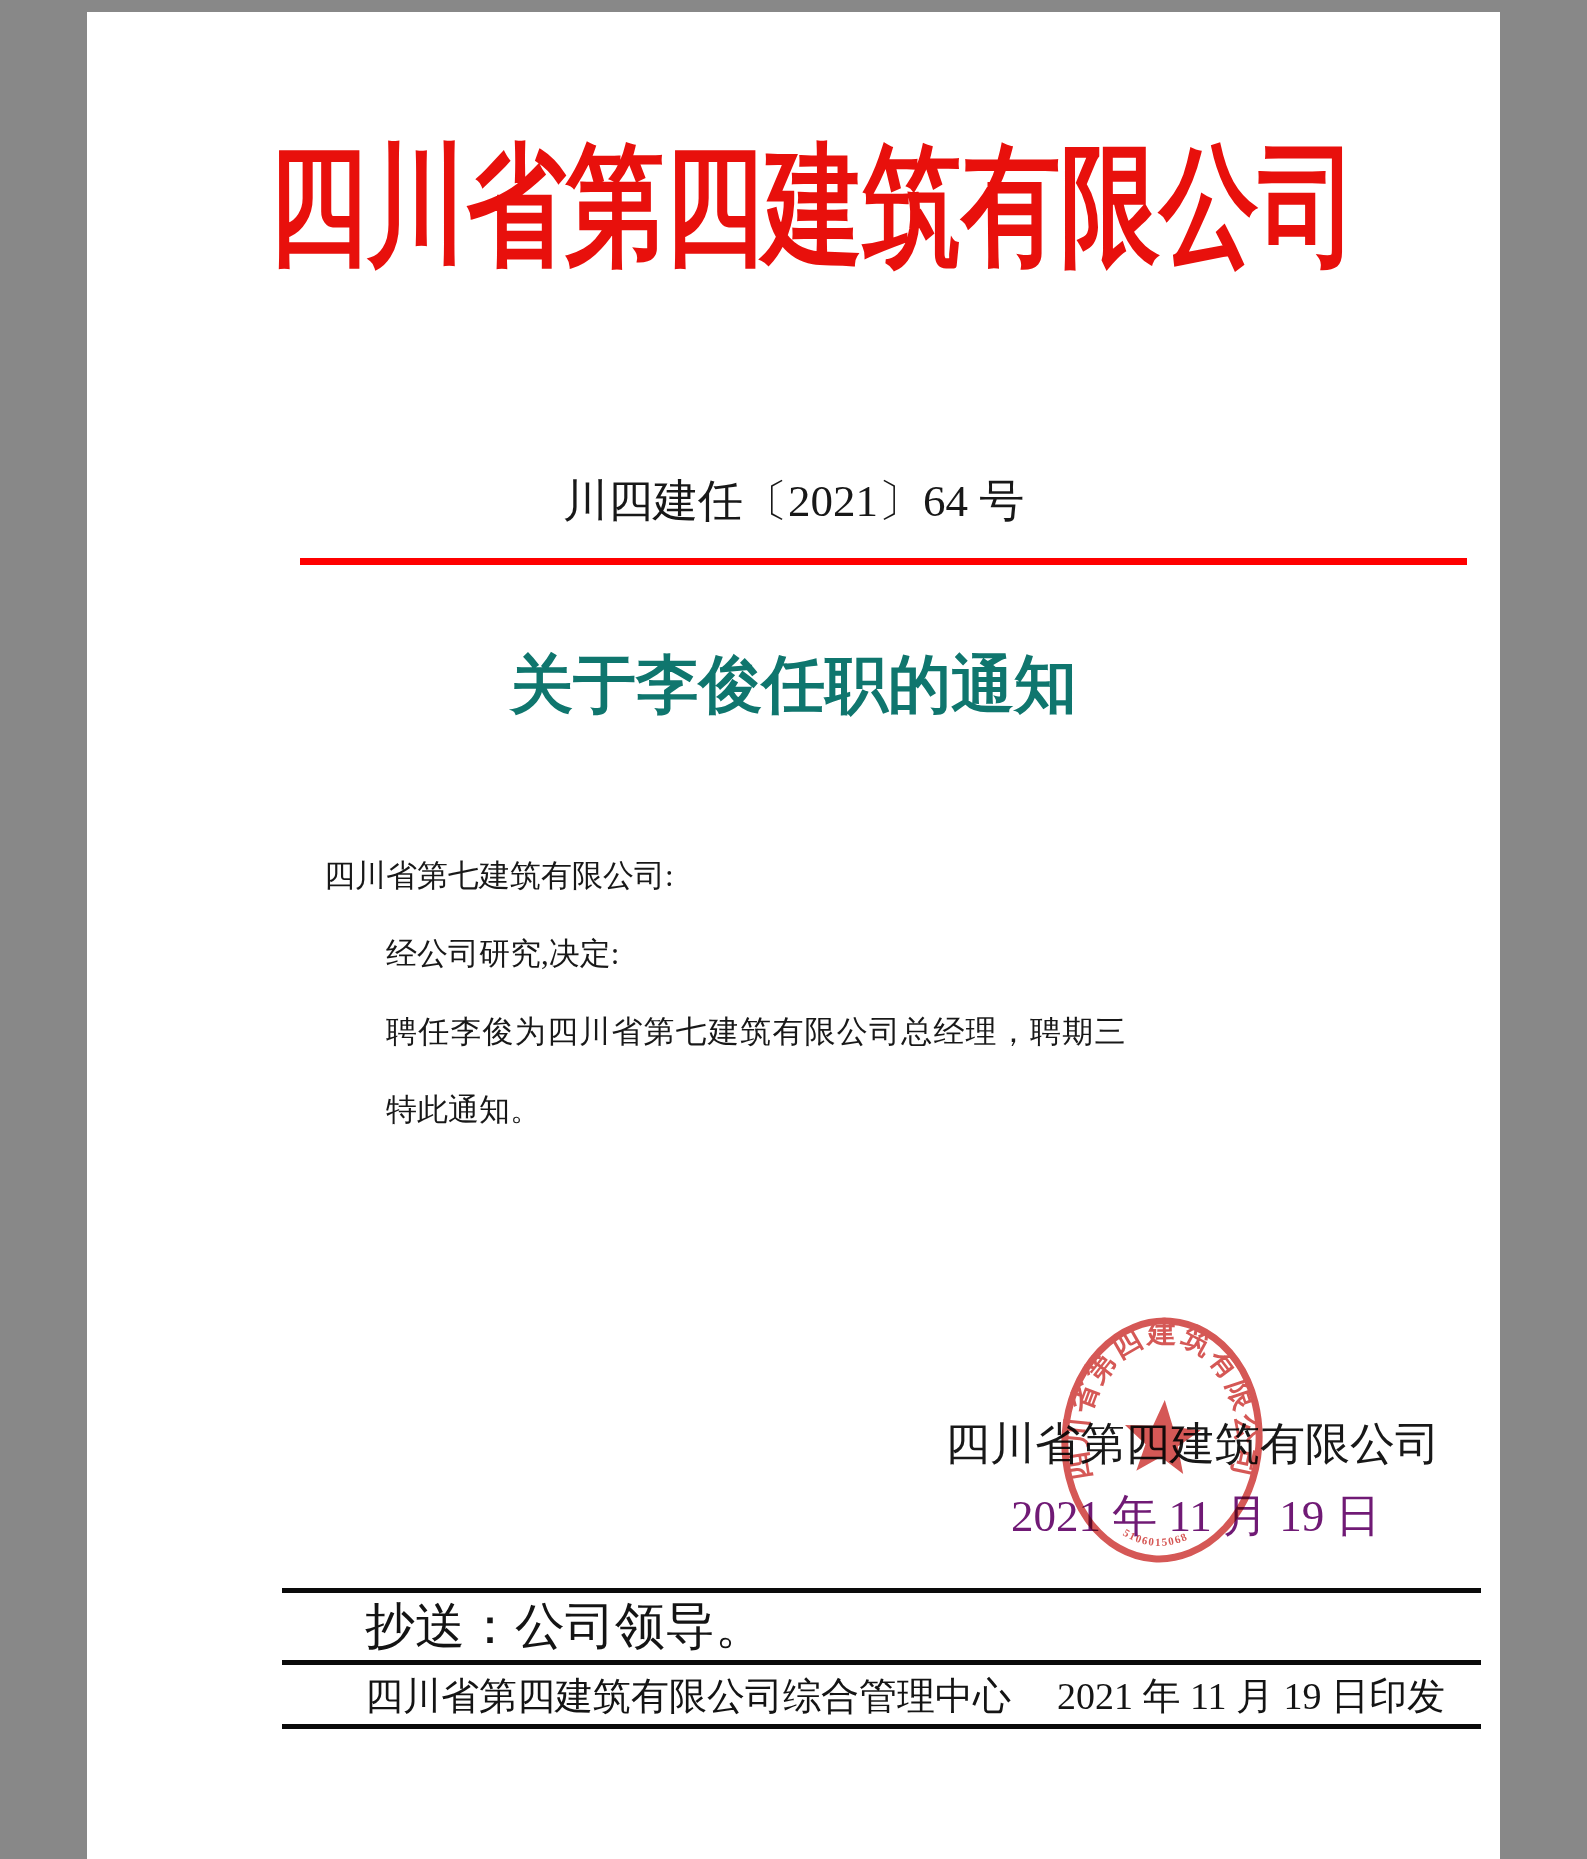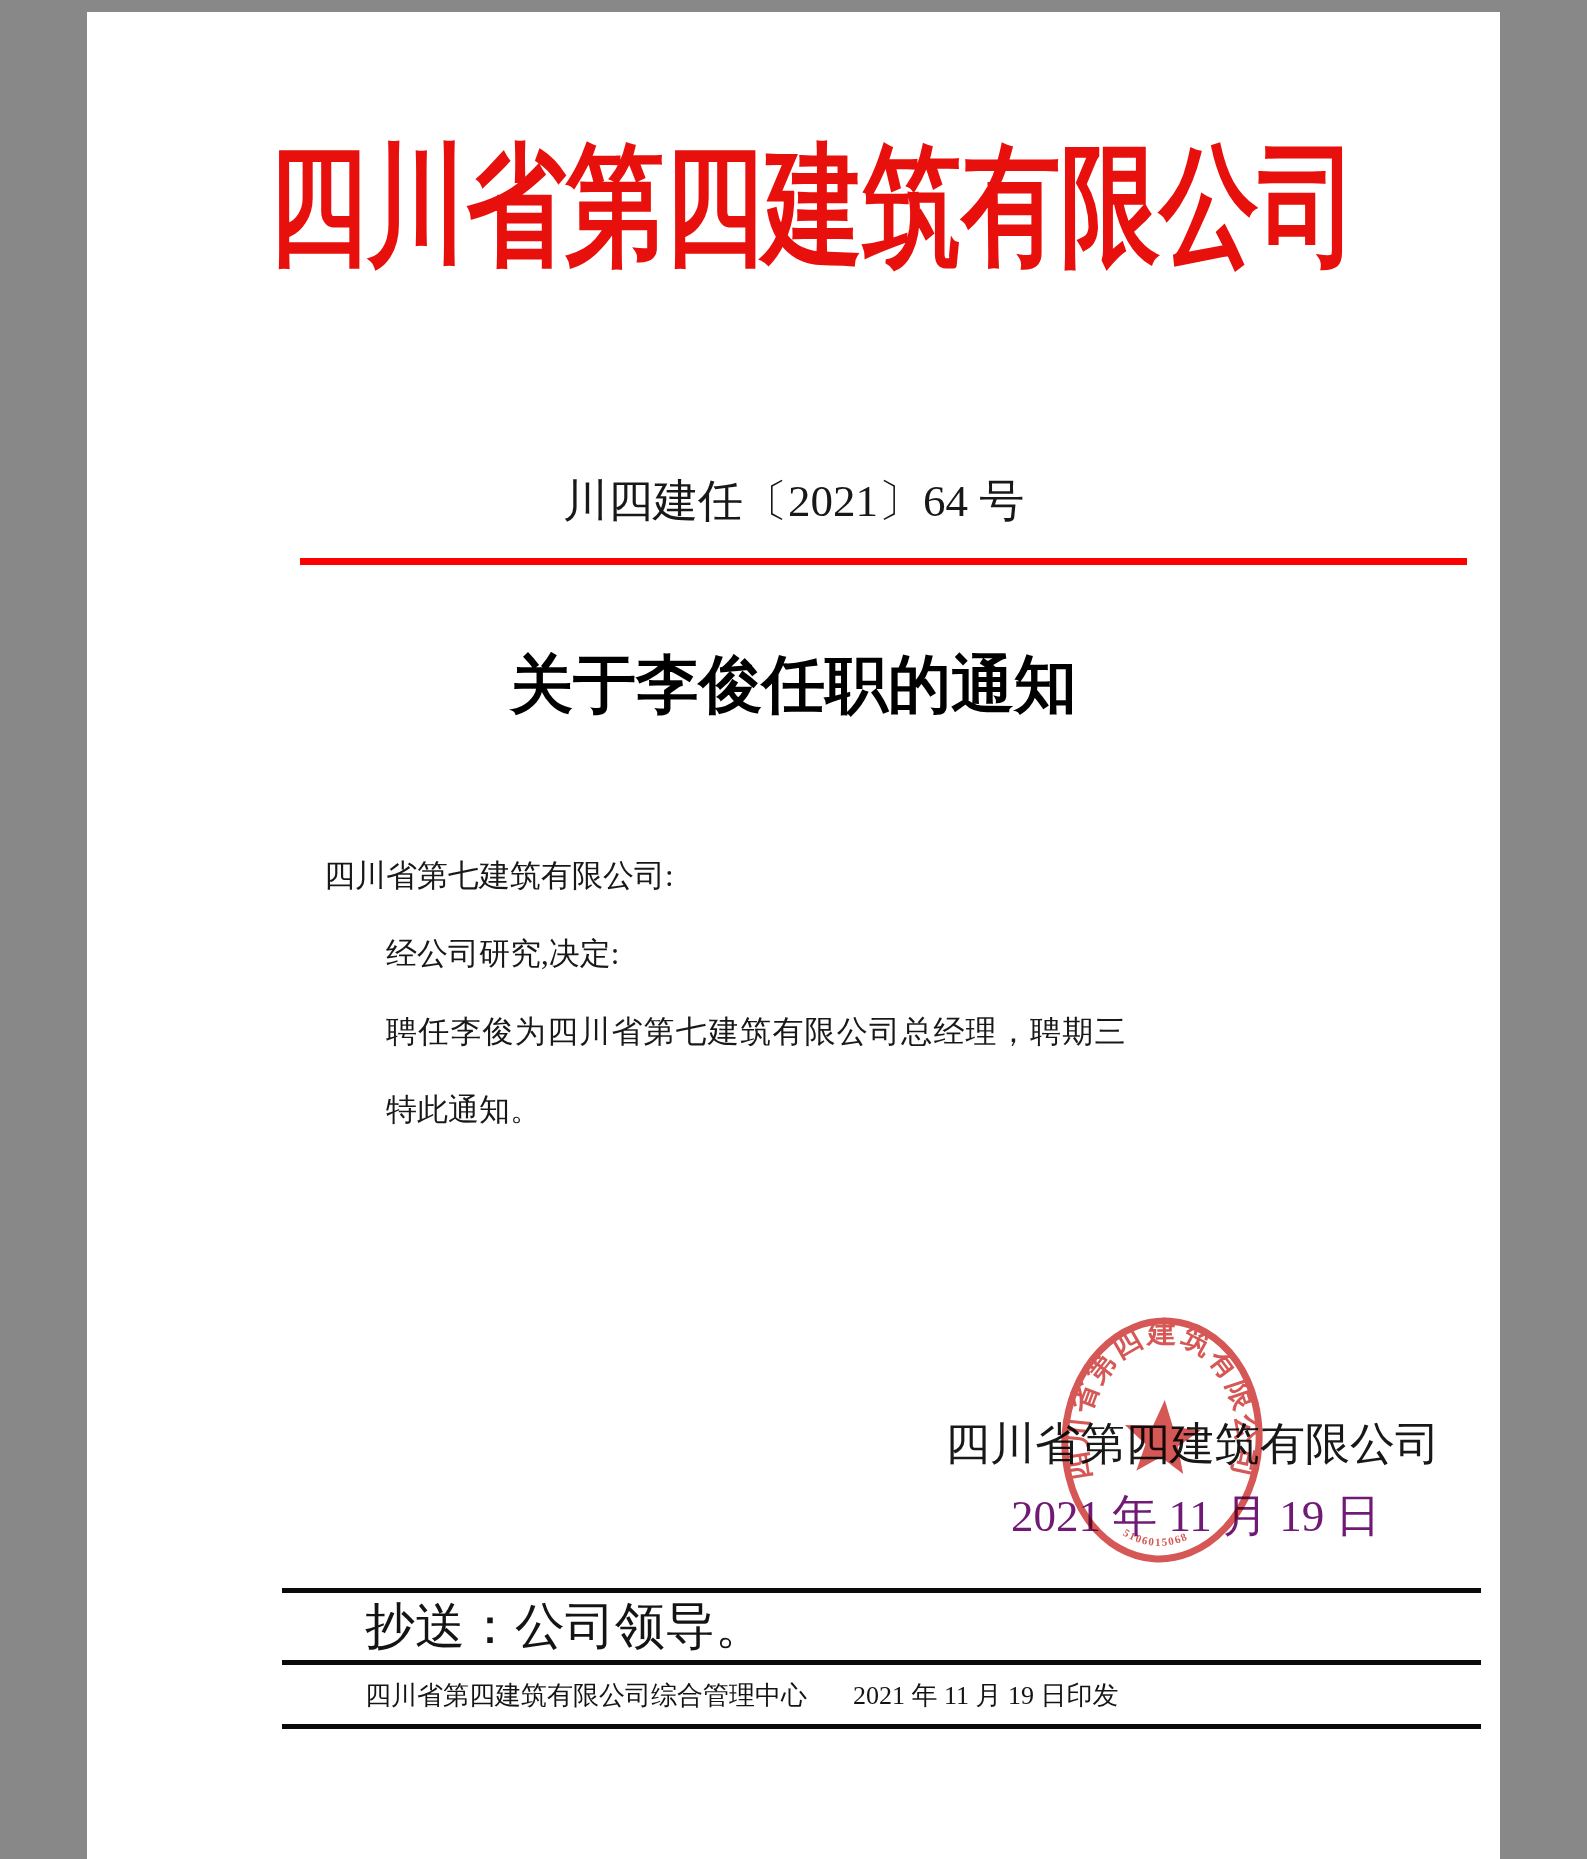--- a/index.html
+++ b/index.html
@@ -51,21 +51,21 @@
     background: #ff0000;
   }
 
   
   .notice-title {
     position: absolute;
     top: 636px; left: 0; right: 0;
     text-align: center;
     font-size: 63px;
     font-weight: bold;
-    color: #000000;
+    color: #0f766e;
     line-height: 1.2;
   }
 
   
   .body-text {
     position: absolute;
     top: 825px; left: 237px;
     width: 1118px;
     font-size: 31px;
     line-height: 78px;
@@ -125,21 +125,21 @@
     position: absolute;
     top: 1588px; left: 278px;
     font-size: 50px;
     line-height: 52px;
     color: #141414;
     white-space: nowrap;
   }
   .footer-issue {
     position: absolute;
     top: 1660px; left: 278px;
-    font-size: 26px;
+    font-size: 38px;
     line-height: 48px;
     color: #141414;
     white-space: nowrap;
   }
   .footer-issue .issue-date { margin-left: 46px; }
 </style>
 </head>
 <body>
 
 <div class="page">

